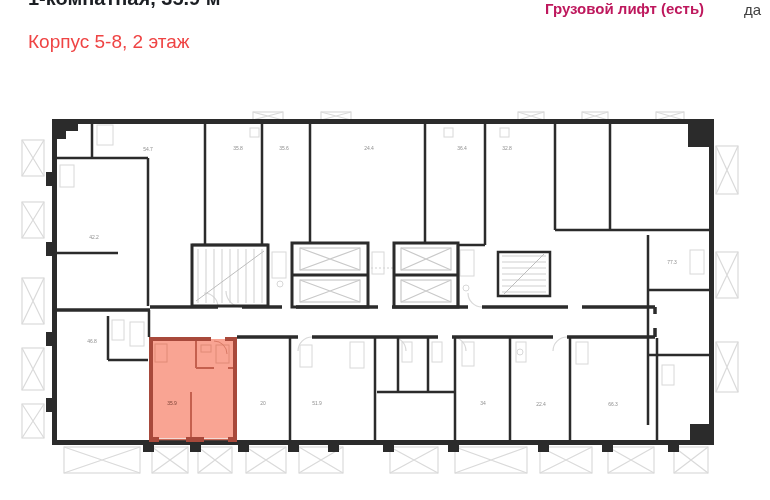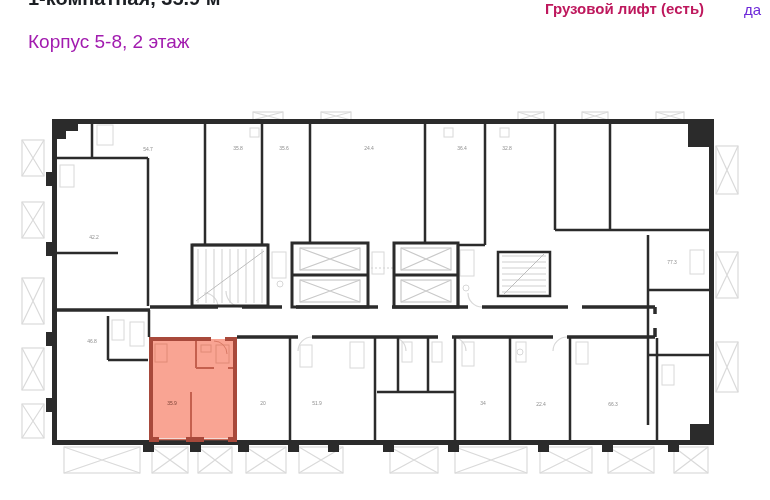--- a/index.html
+++ b/index.html
@@ -6,29 +6,29 @@
   body{
     width:770px;height:500px;overflow:hidden;background:#ffffff;
     font-family:"Liberation Sans", sans-serif;position:relative;
   }
   .title-clipped{
     position:absolute;left:28px;top:-14px;
     font-size:20px;font-weight:700;color:#1c1f24;line-height:1.2;white-space:nowrap;
   }
   .subtitle{
     position:absolute;left:28px;top:31px;
-    font-size:19px;font-weight:400;color:#a21caf;white-space:nowrap;
+    font-size:19px;font-weight:400;color:#ef4444;white-space:nowrap;
   }
   .spec-label{
     position:absolute;left:545px;top:0px;
     font-size:15px;font-weight:700;color:#be185d;white-space:nowrap;
   }
   .spec-value{
     position:absolute;right:9px;top:1px;
-    font-size:15px;font-weight:400;color:#6d28d9;
+    font-size:15px;font-weight:400;color:#404040;
   }
   svg{position:absolute;left:0;top:0;}
   text.area{font-size:5px;fill:#8f8f8f;text-anchor:middle;}
   text.area-selected{font-size:5px;fill:#7d4337;text-anchor:middle;}
 </style>
 </head>
 <body>
 
 <div class="title-clipped">1-комнатная, 35.9 м²</div>
 <div class="subtitle">Корпус 5-8, 2 этаж</div>

